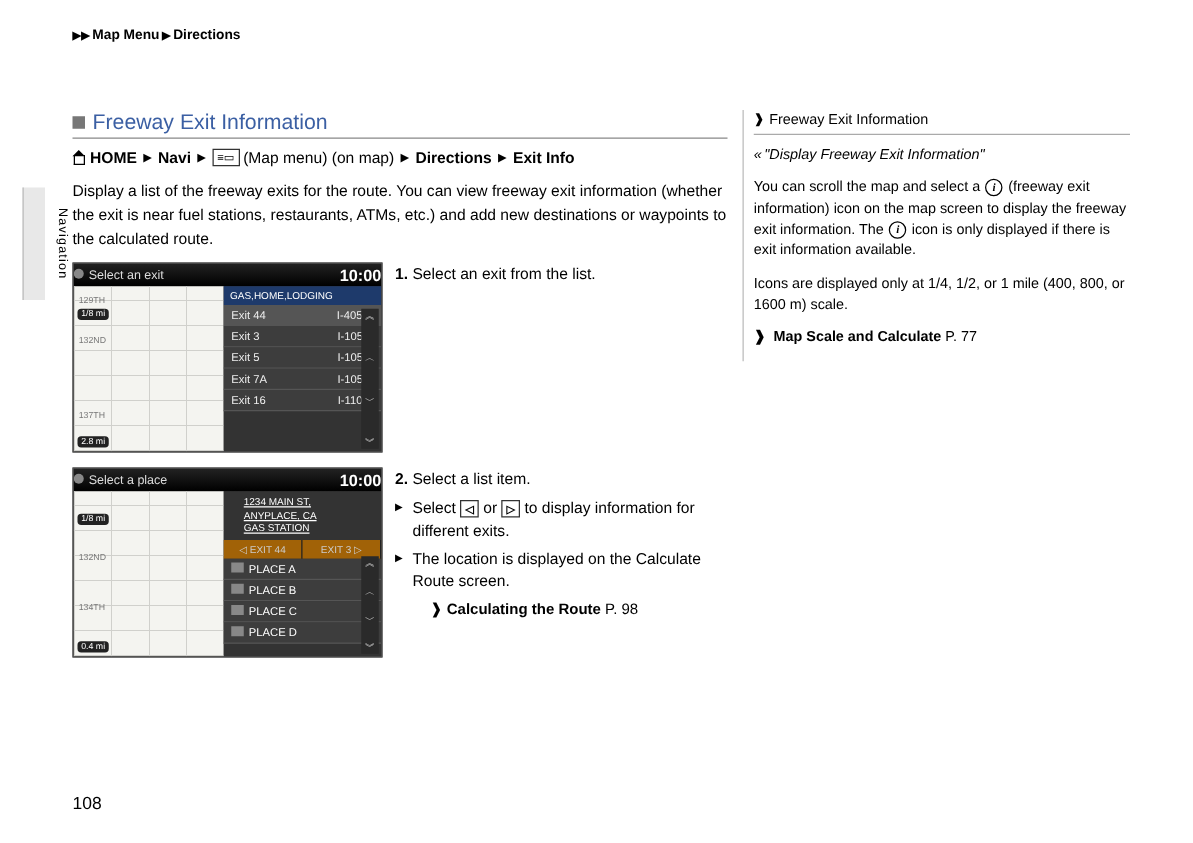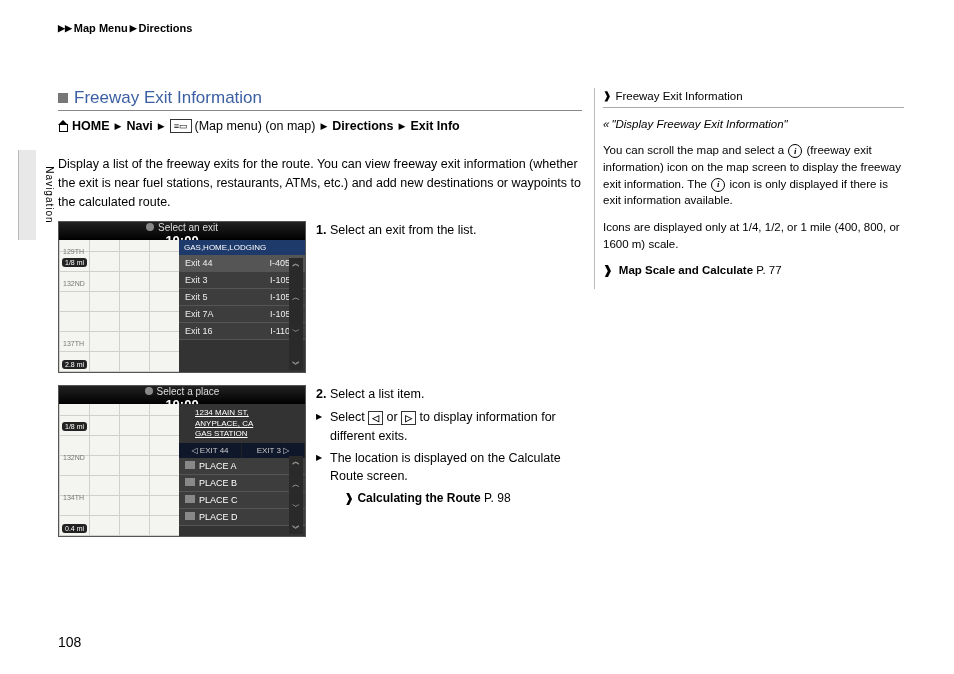--- a/index.html
+++ b/index.html
@@ -12,57 +12,57 @@
   .side-tab { position: absolute; left: 18px; top: 150px; width: 18px; height: 90px; background: #e8e8e8; border-left: 1px solid #bbb; }
   .side-tab span { position: absolute; left: 2px; top: 50%; transform: translate(0,-50%) rotate(90deg); transform-origin: center; font-size: 10px; letter-spacing: 1px; white-space: nowrap; }
 
   .main-col { position: absolute; left: 58px; top: 88px; width: 524px; }
   .aside-col { position: absolute; left: 594px; top: 88px; width: 310px; border-left: 1px solid #bbb; padding-left: 8px; font-size: 11.5px; line-height: 1.45; }
 
   .section-head { display: flex; align-items: center; gap: 6px; border-bottom: 1px solid #888; padding-bottom: 2px; margin-bottom: 8px; }
   .section-head .sq { width: 10px; height: 10px; background: #777; display: inline-block; }
   .section-head h2 { font-size: 17px; font-weight: normal; color: #3b5fa3; }
 
-  .nav-path { font-size: 12.5px; margin-bottom: 22px; display: flex; align-items: center; flex-wrap: wrap; gap: 3px; }
+  .nav-path { font-size: 12.5px; margin-bottom: 11px; display: flex; align-items: center; flex-wrap: wrap; gap: 3px; }
   .nav-path .b { font-weight: bold; }
   .nav-path .tri { font-size: 9px; margin: 0 2px; }
   .nav-path .iconbox { display: inline-block; border: 1px solid #333; padding: 0 3px; font-size: 9px; line-height: 12px; }
 
   .body-text { font-size: 12.5px; line-height: 1.5; margin-bottom: 10px; }
 
   .step-row { display: flex; gap: 10px; margin-bottom: 12px; }
   .step-row .shot { flex: 0 0 248px; }
   .step-row .instr { flex: 1; font-size: 12.5px; line-height: 1.5; }
   .instr .num { font-weight: bold; }
   .instr ul { list-style: none; padding-left: 0; margin-top: 4px; }
   .instr ul li { padding-left: 14px; position: relative; margin-bottom: 3px; }
   .instr ul li:before { content: "▶"; font-size: 8px; position: absolute; left: 0; top: 3px; }
   .instr .ref { padding-left: 28px; margin-top: 3px; font-size: 12px; }
   .instr .ref .rb { font-weight: bold; }
   .instr .btn-icon { display: inline-block; border: 1px solid #333; padding: 0 3px; font-size: 9px; font-weight: bold; line-height: 12px; }
 
   
   .shot { width: 248px; height: 152px; border: 1px solid #555; background: #2a2a2a; position: relative; overflow: hidden; font-size: 9px; color: #eee; }
-  .shot .topbar { height: 18px; background: linear-gradient(#222,#000); display: flex; align-items: center; justify-content: space-between; padding: 0 16px; font-size: 10px; flex-direction: column; }
+  .shot .topbar { height: 18px; background: linear-gradient(#222,#000); display: flex; align-items: center; justify-content: space-between; padding: 0 0; font-size: 10px; }
   .shot .topbar .title { color: #ddd; }
   .shot .topbar .clock { font-weight: bold; font-size: 13px; color:#fff; }
   .shot .topbar .dot { width:8px; height:8px; border-radius:50%; background:#888; margin-right:4px; display:inline-block;}
   .shot .mapbg { position:absolute; left:0; top:18px; width:120px; bottom:0; background:#f4f4f0;
     background-image: repeating-linear-gradient(0deg,#d0d0cc 0,#d0d0cc 1px, transparent 1px, transparent 20px),
                       repeating-linear-gradient(90deg,#d0d0cc 0,#d0d0cc 1px, transparent 1px, transparent 30px);
     font-size:7px; color:#777;
   }
   .shot .mapbg .st { position:absolute; }
   .shot .mapbg .badge { position:absolute; left:3px; background:#222; color:#fff; padding:1px 3px; border-radius:3px; font-size:7px; }
   .shot .panel { position:absolute; left:120px; right:0; top:18px; bottom:0; background:#333; }
   .shot .panel .hdr { background:#1e3a6b; color:#fff; font-size:8px; padding:3px 5px; }
   .shot .panel .row { display:flex; justify-content:space-between; padding:3px 6px; border-bottom:1px solid #555; font-size:9px; background:#3d3d3d; }
   .shot .panel .row.sel { background:#555; }
   .shot .panel .scrolls { position:absolute; right:2px; top:18px; bottom:2px; width:14px; background:#2a2a2a; display:flex; flex-direction:column; justify-content:space-between; align-items:center; font-size:8px; color:#ccc;}
-  .shot .panel .exit-nav { display:flex; background:#0f172a; }
+  .shot .panel .exit-nav { display:flex; background:#a16207; }
   .shot .panel .exit-nav div { flex:1; text-align:center; font-size:8px; padding:3px 0; border-right:1px solid #222; color:#ccc; }
   .shot .panel .addr { padding:4px 16px; font-size:8px; color:#fff; line-height:1.3;text-decoration:underline; }
   .shot .panel .plist .prow { padding:3px 6px; border-bottom:1px solid #555; font-size:9px; background:#3d3d3d; color:#fff; }
   .shot .panel .plist .prow .pi { display:inline-block; width:10px; height:8px; background:#888; margin-right:4px;}
 
   .aside-head { display:flex; align-items:center; gap:4px; border-bottom:1px solid #aaa; padding-bottom:2px; margin-bottom:8px; }
   .aside-head .db-arrow { font-size:10px; font-weight:bold; }
   .aside-col p { margin-bottom:10px; }
   .aside-col .voice { font-style: italic; }
   .aside-col .voice:before { content:"«"; margin-right:2px;}

